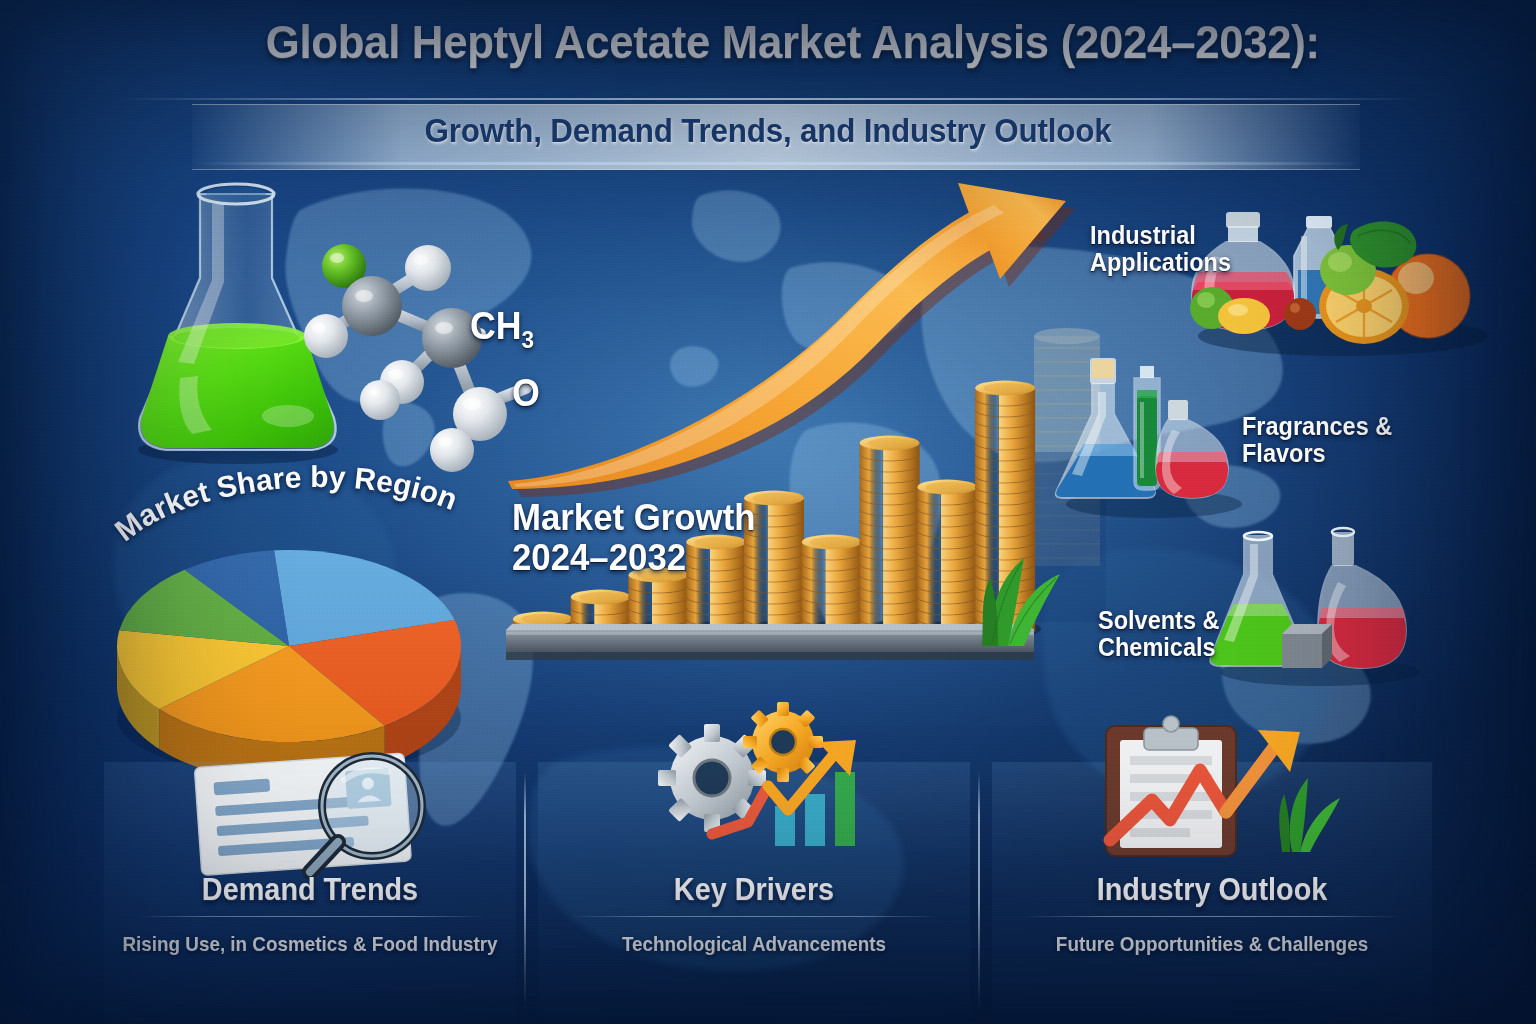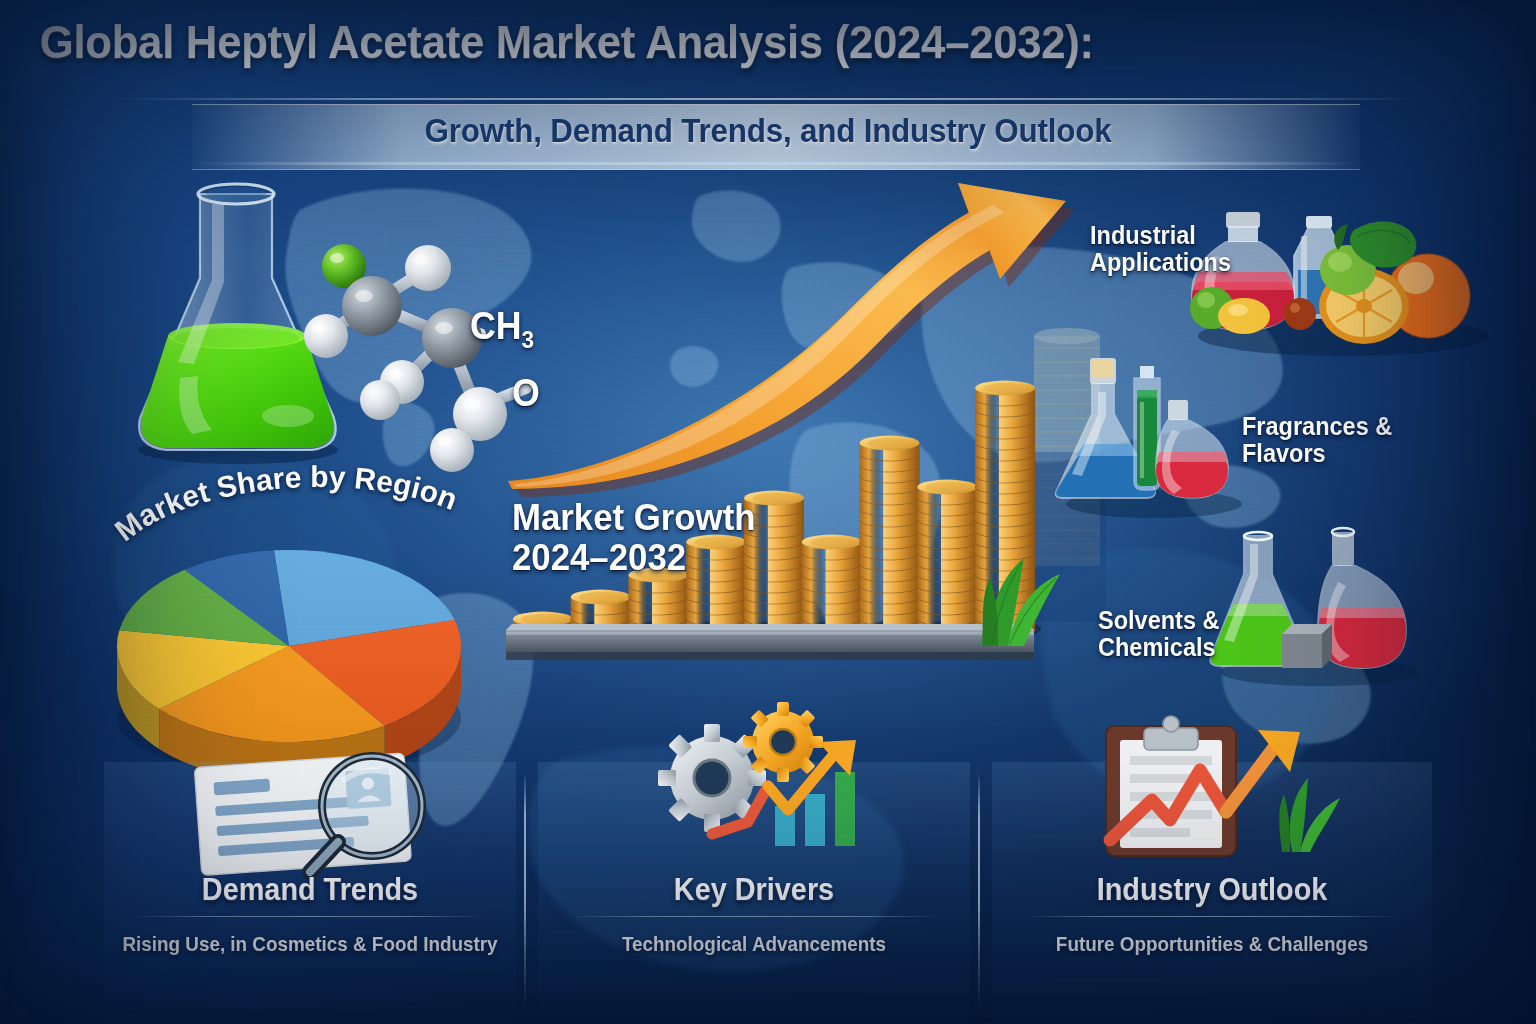--- a/index.html
+++ b/index.html
@@ -20,21 +20,21 @@
   #stage:after{ 
     content:""; position:absolute; inset:0; pointer-events:none; opacity:.30; mix-blend-mode:overlay;
     background-image:
       repeating-linear-gradient(0deg, rgba(255,255,255,.055) 0 1px, rgba(0,0,0,.05) 1px 2px),
       repeating-linear-gradient(90deg, rgba(255,255,255,.045) 0 1px, rgba(0,0,0,.045) 1px 2px);
   }
   .vignette{ position:absolute; inset:0; pointer-events:none;
     box-shadow: inset 0 0 190px 70px rgba(2,14,38,.72), inset 0 0 60px 10px rgba(2,14,38,.35); }
 
   
-  .title-wrap{ position:absolute; top:14px; left:0; width:1360px; text-align:left; }
+  .title-wrap{ position:absolute; top:14px; left:0; width:1360px; text-align:right; }
   .title{
     font-size:47px; font-weight:bold; color:#ffffff; letter-spacing:-.3px;
     font-family:"Liberation Sans", sans-serif;
     text-shadow: 0 3px 7px rgba(0,0,0,.62), 0 1px 0 rgba(255,255,255,.35);
     transform: scaleX(.93); display:inline-block;
   }
   .title-rule{ position:absolute; top:98px; left:118px; width:1300px; height:2px;
     background:linear-gradient(90deg, rgba(160,200,240,0) 0%, rgba(190,220,250,.75) 20%, rgba(220,238,255,.9) 50%, rgba(190,220,250,.75) 80%, rgba(160,200,240,0) 100%); }
   .sub-band{ position:absolute; top:104px; left:192px; width:1168px; height:66px;
     background:linear-gradient(90deg, rgba(150,190,230,.05) 0%, rgba(205,228,248,.72) 18%, rgba(225,240,253,.88) 50%, rgba(205,228,248,.72) 82%, rgba(150,190,230,.05) 100%);

